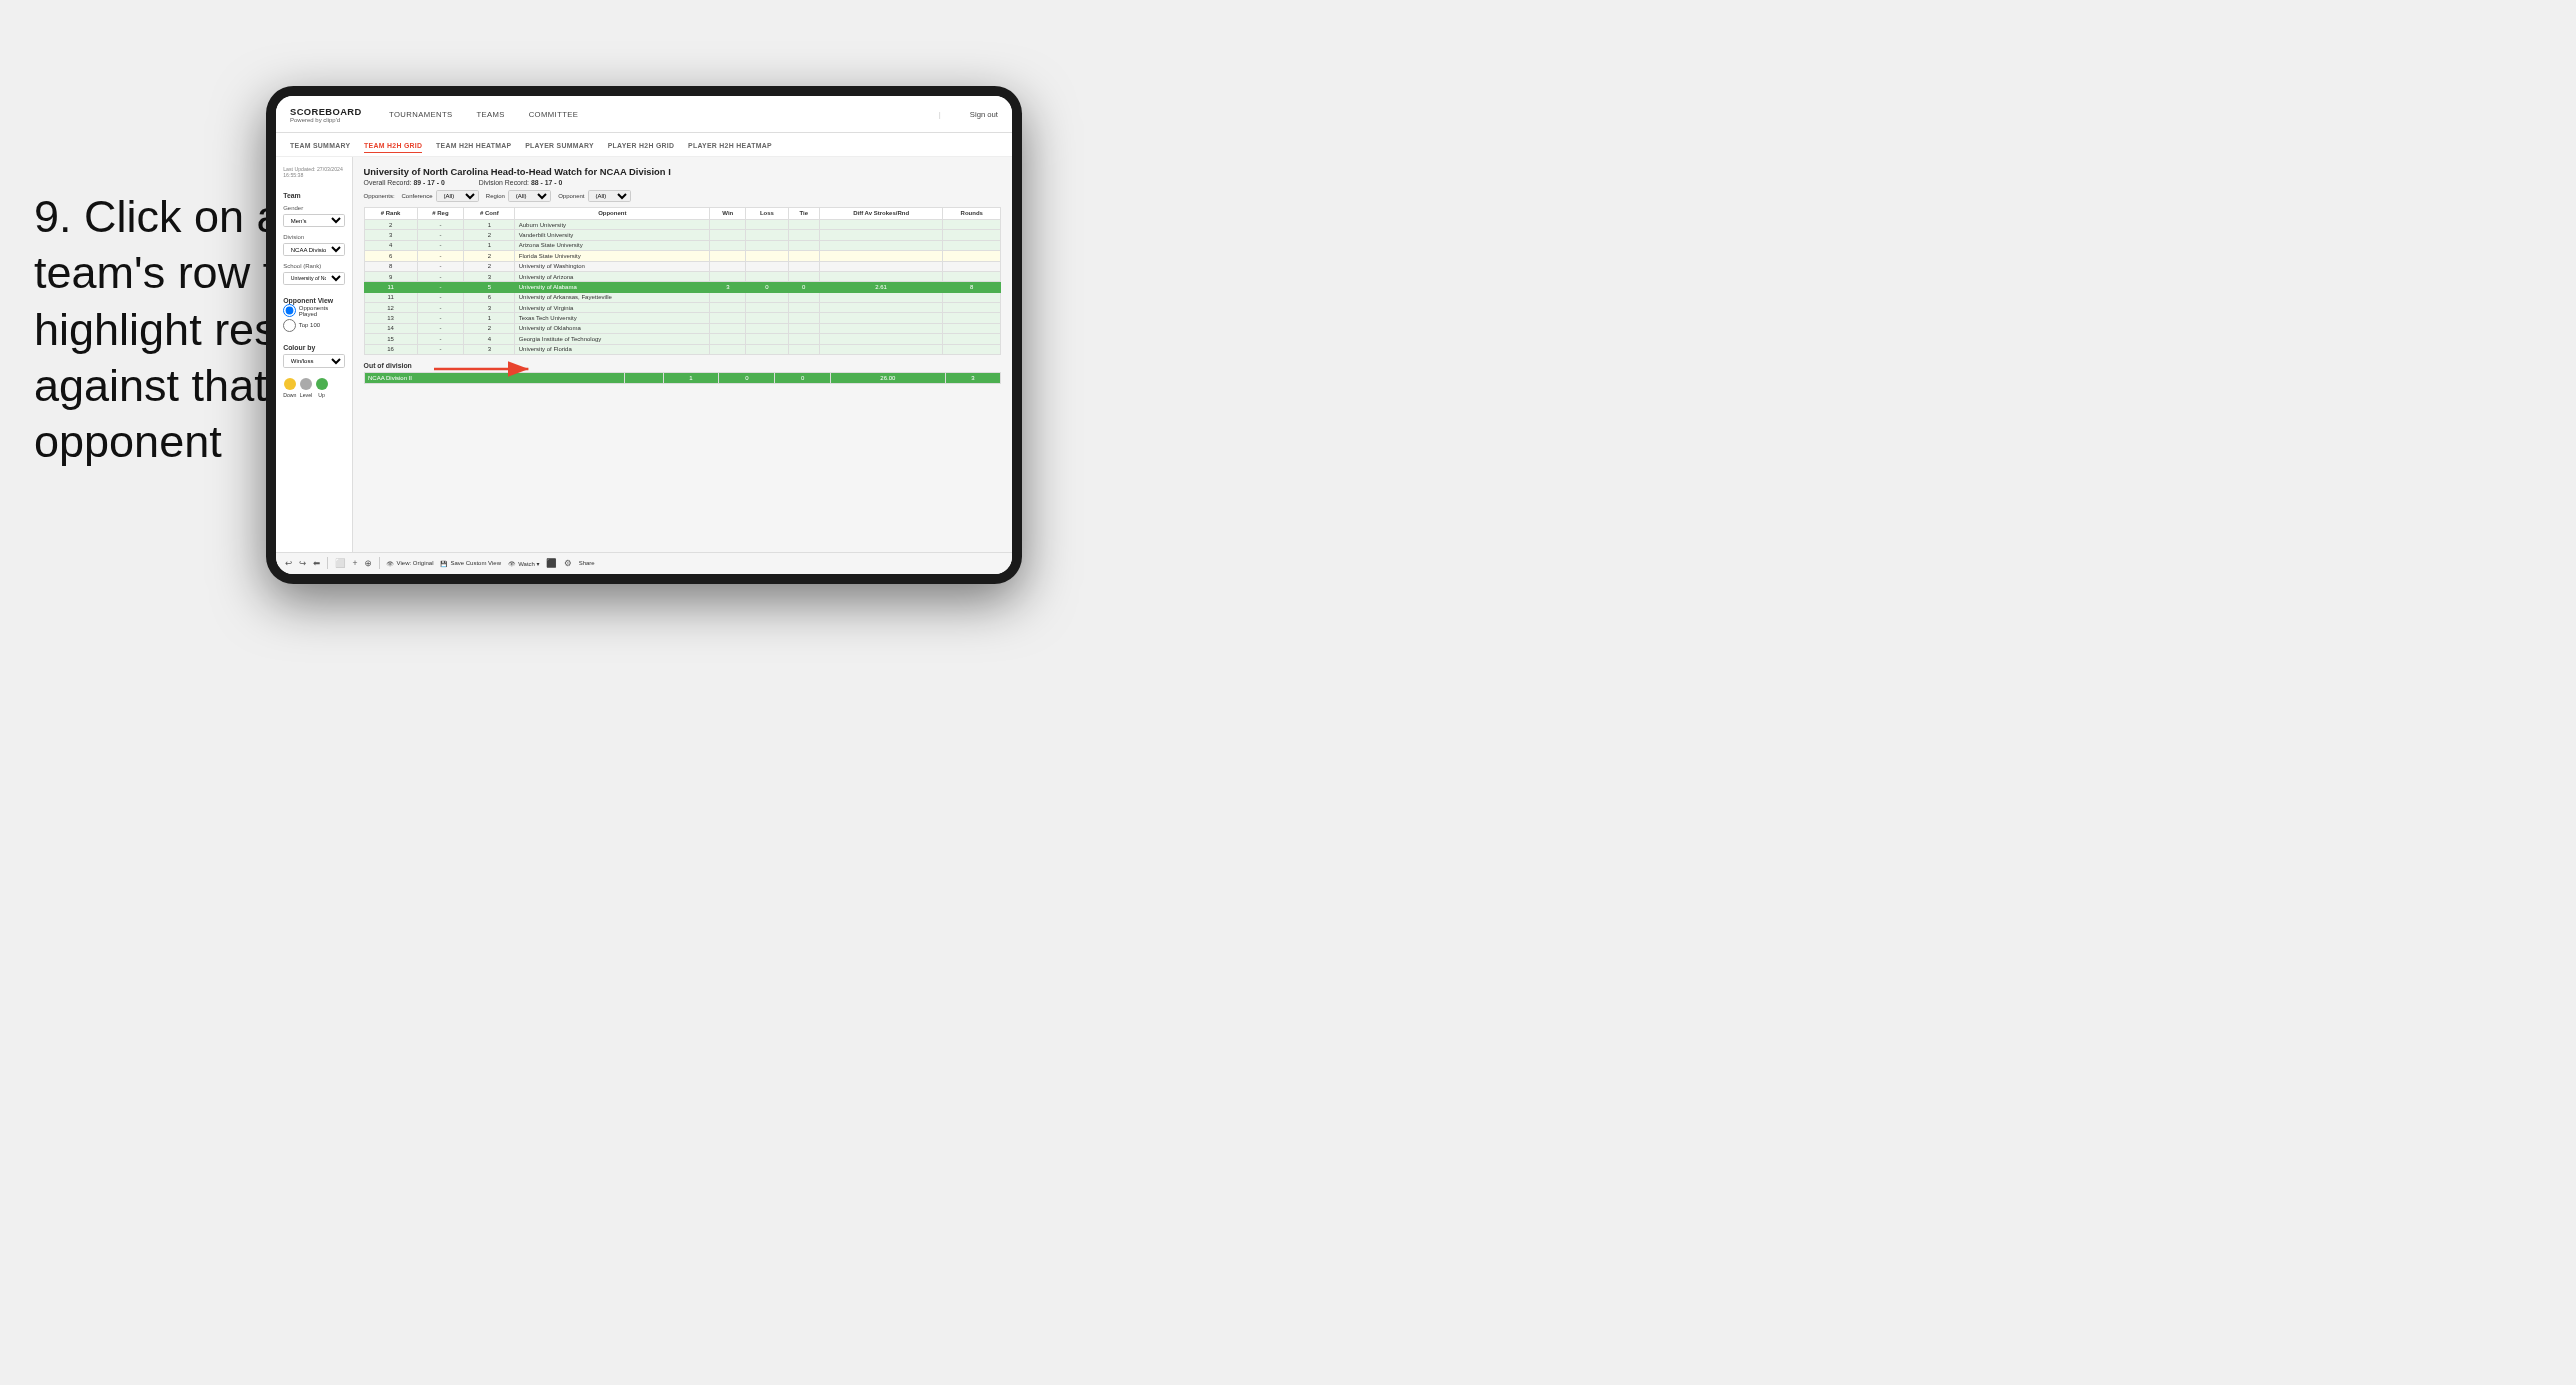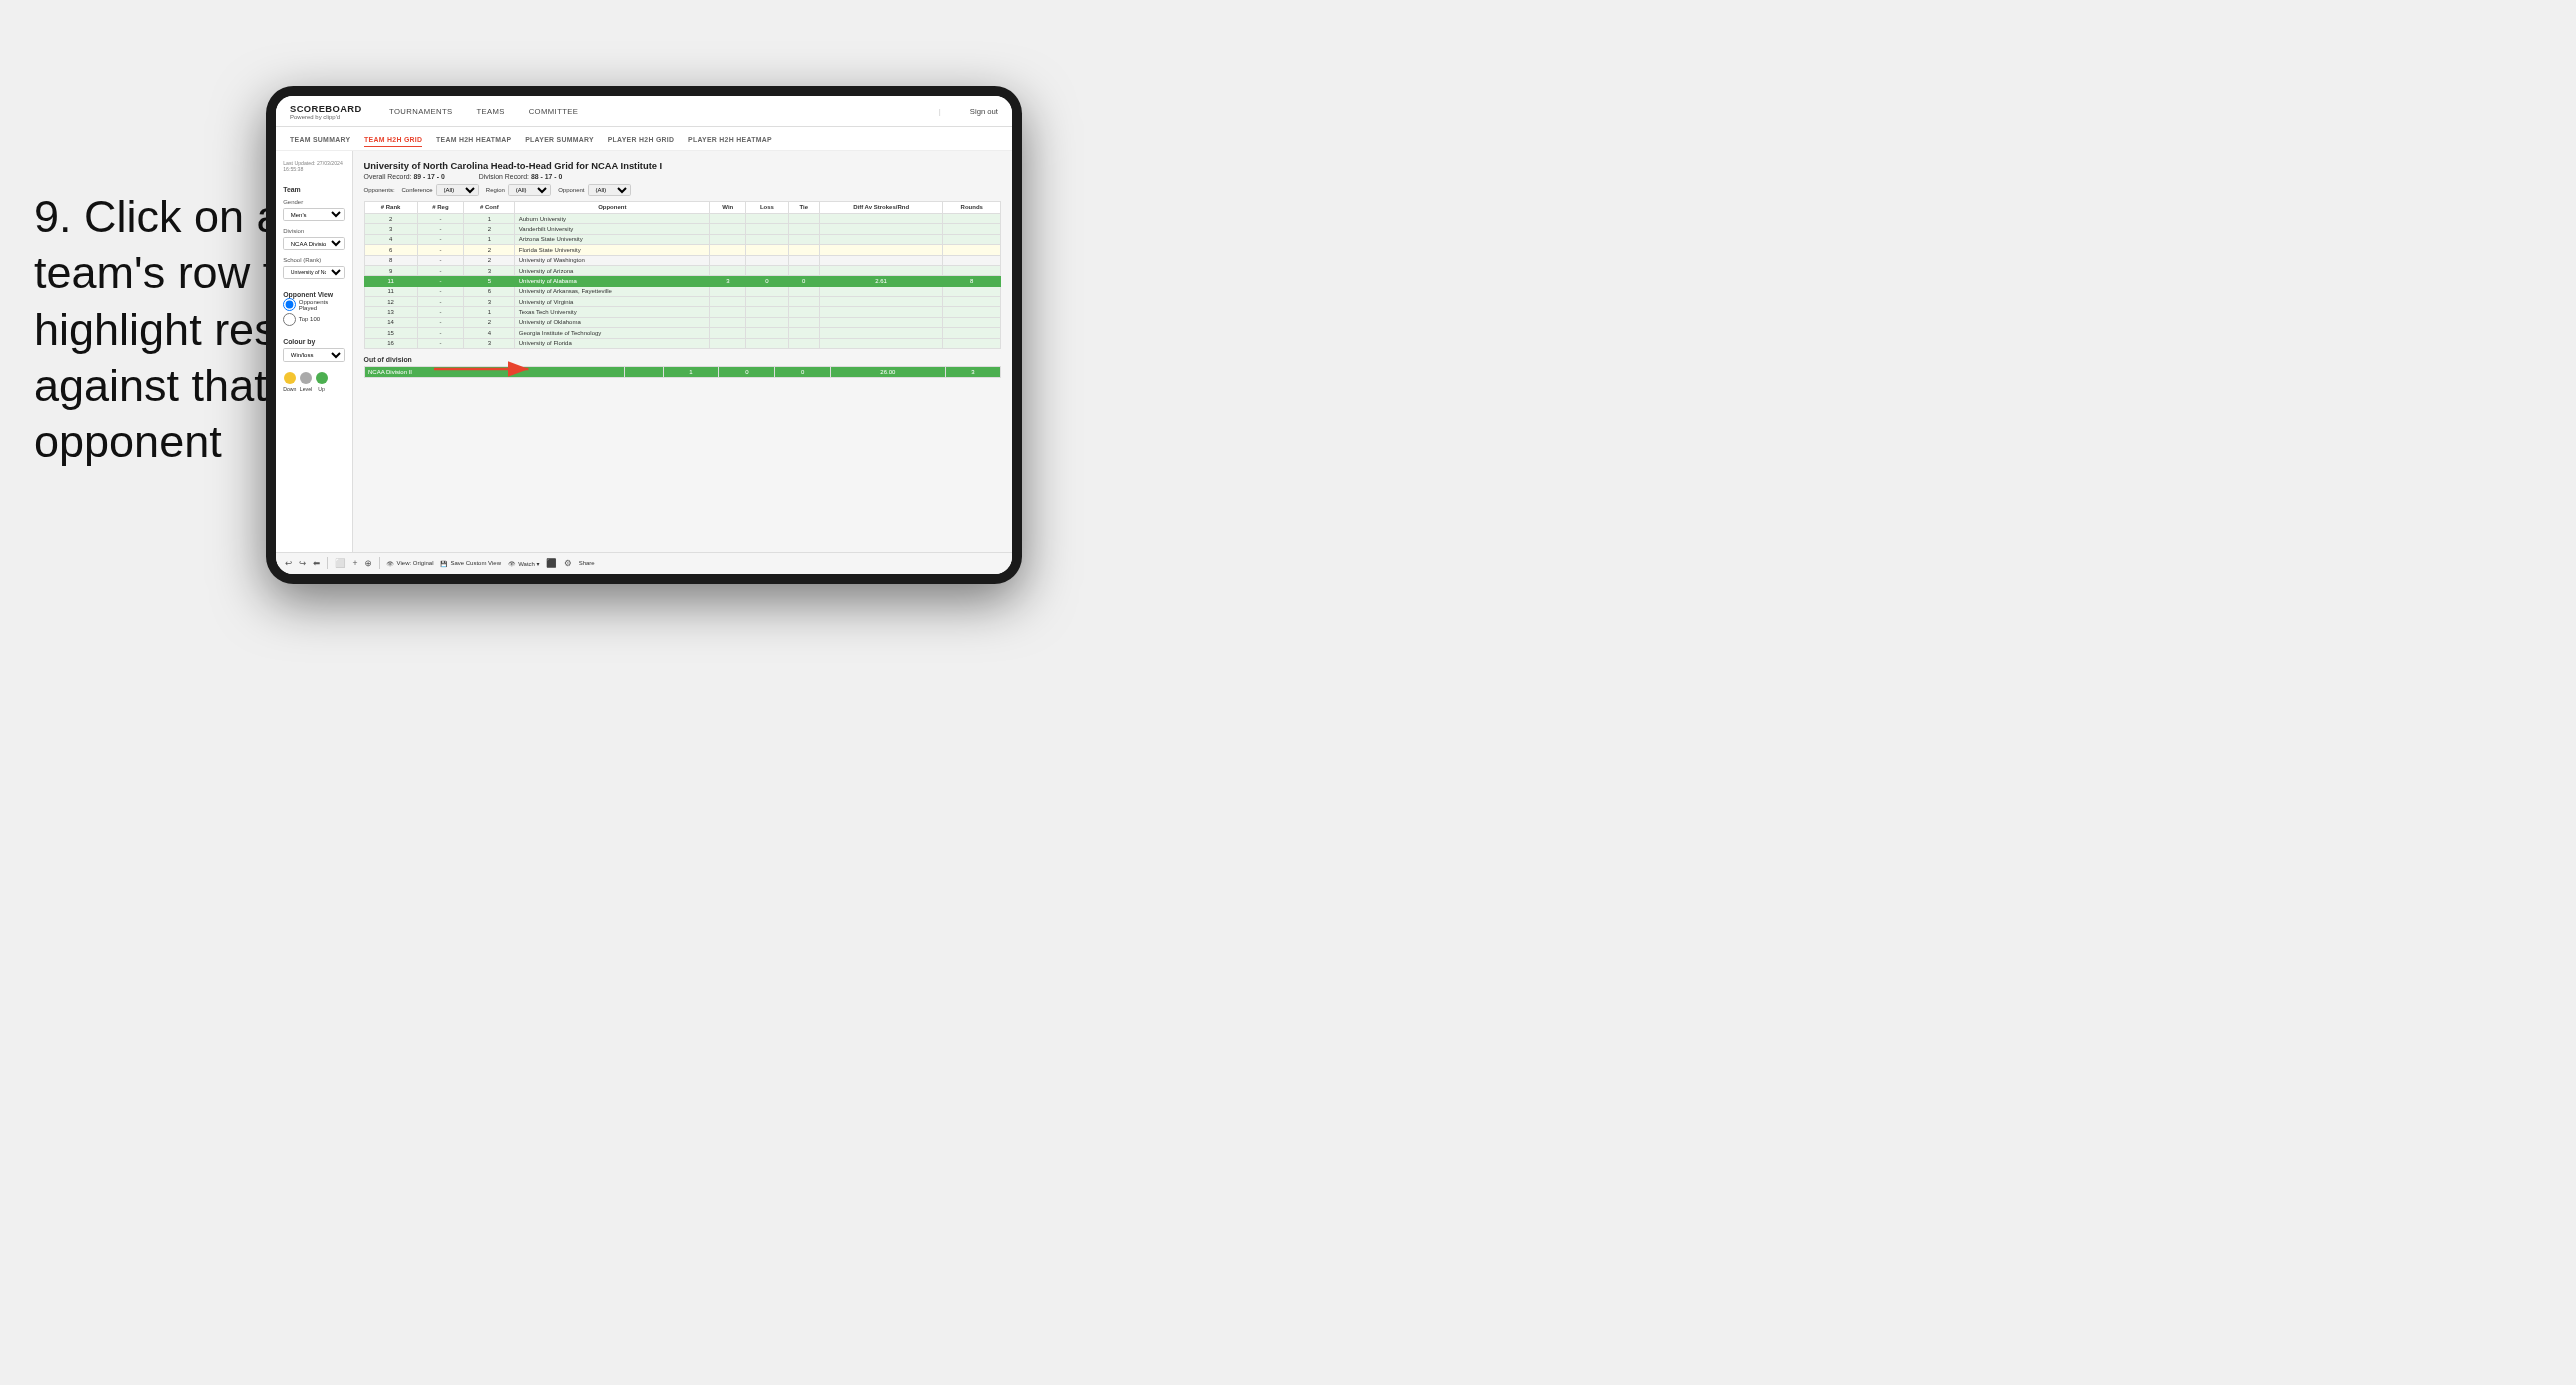--- a/index.html
+++ b/index.html
@@ -47,21 +47,21 @@
       flex-direction: column;
     }
 
     
     .top-nav {
       background: #fff;
       border-bottom: 0.9px solid #ddd;
       display: flex;
       align-items: center;
       padding: 5.2px 13.7px;
-      height: 31px;
+      height: 37px;
       gap: 17px;
     }
 
     .logo-area {
       display: flex;
       flex-direction: column;
       margin-right: 6.9px;
     }
 
     .logo-scoreboard {
@@ -478,21 +478,21 @@
             <span class="legend-text">Level</span>
           </div>
           <div style="display:flex;flex-direction:column;align-items:center;gap:1.7px;">
             <div class="legend-dot" style="background:#4caf50;"></div>
             <span class="legend-text">Up</span>
           </div>
         </div>
       </div>
 
       <div class="table-area">
-        <div class="grid-title">University of North Carolina Head-to-Head Grid for NCAA Institute I</div>
+        <div class="grid-title">University of North Carolina Head-to-Head Watch for NCAA Division I</div>
 
         <div class="record-row">
           <span class="record-item">
             <span>Overall Record:</span>
             <strong>89 - 17 - 0</strong>
           </span>
           <span class="record-item">
             <span>Division Record:</span>
             <strong>88 - 17 - 0</strong>
           </span>

